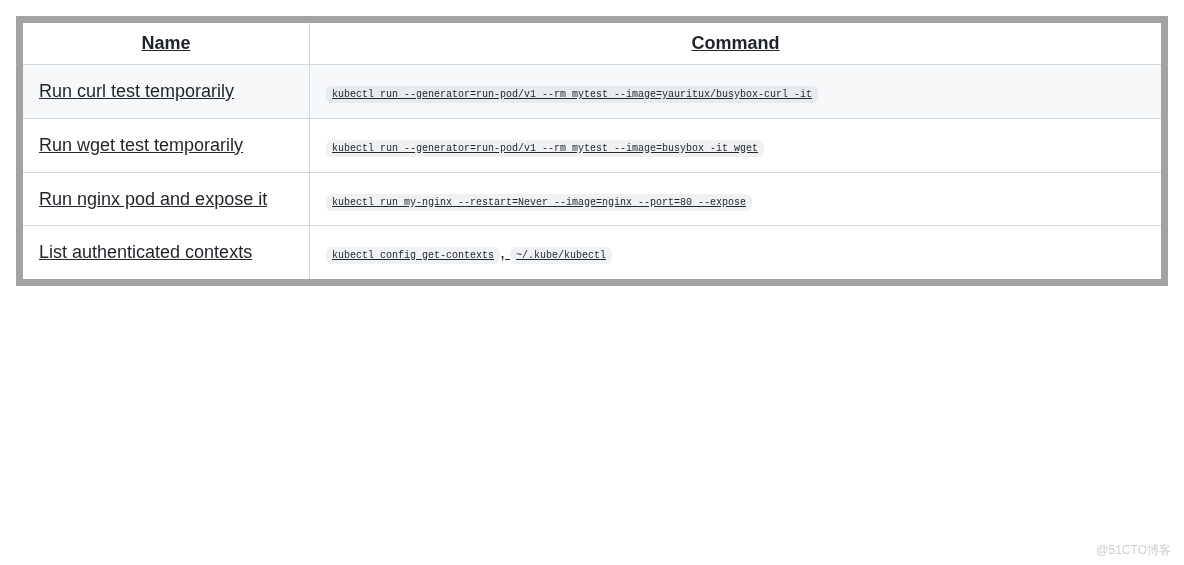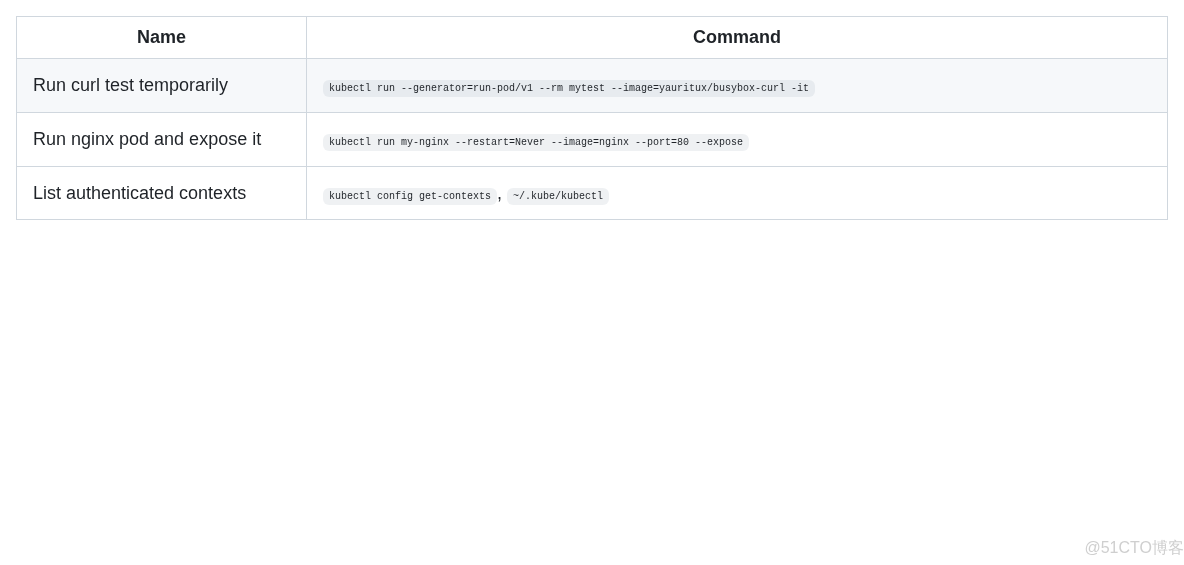--- a/index.html
+++ b/index.html
@@ -10,21 +10,22 @@
     body {
       font-family: -apple-system, BlinkMacSystemFont, "Segoe UI", Helvetica, Arial, sans-serif;
       background: #ffffff;
       padding: 16px;
       color: #24292f;
       width: 1184px;
     }
     table {
       width: 100%;
       border-collapse: collapse;
-      border: 1px solid #a3a3a3;
+      border: 7px solid #a3a3a3;
+      text-decoration: underline;
     }
     th {
       padding: 10px 16px;
       background: #ffffff;
       border: 1px solid #d0d7de;
       font-weight: 600;
       font-size: 18px;
       text-align: center;
       color: #1f2328;
     }
@@ -48,22 +49,22 @@
       background-color: rgba(175, 184, 193, 0.2);
       padding: 3px 6px;
       border-radius: 6px;
       font-size: 10px;
       color: #1f2328;
       line-height: 1.9;
     }
     .watermark {
       position: fixed;
       bottom: 6px;
-      right: 0;
-      font-size: 16px;
+      right: 13px;
+      font-size: 12px;
       color: #cfcfcf;
       font-family: sans-serif;
     }
   </style>
 </head>
 <body>
 
 <table>
   <thead>
     <tr>
@@ -72,20 +73,26 @@
     </tr>
   </thead>
   <tbody>
     <tr class="alt">
       <td class="name-cell">Run curl test temporarily</td>
       <td>
         <code>kubectl run --generator=run-pod/v1 --rm mytest --image=yauritux/busybox-curl -it</code>
       </td>
     </tr>
     <tr>
+      <td class="name-cell">Run wget test temporarily</td>
+      <td>
+        <code>kubectl run --generator=run-pod/v1 --rm mytest --image=busybox -it wget</code>
+      </td>
+    </tr>
+    <tr>
       <td class="name-cell">Run nginx pod and expose it</td>
       <td>
         <code>kubectl run my-nginx --restart=Never --image=nginx --port=80 --expose</code>
       </td>
     </tr>
     <tr>
       <td class="name-cell">List authenticated contexts</td>
       <td>
         <code>kubectl config get-contexts</code><span>, </span><code>~/.kube/kubectl</code>
       </td>

